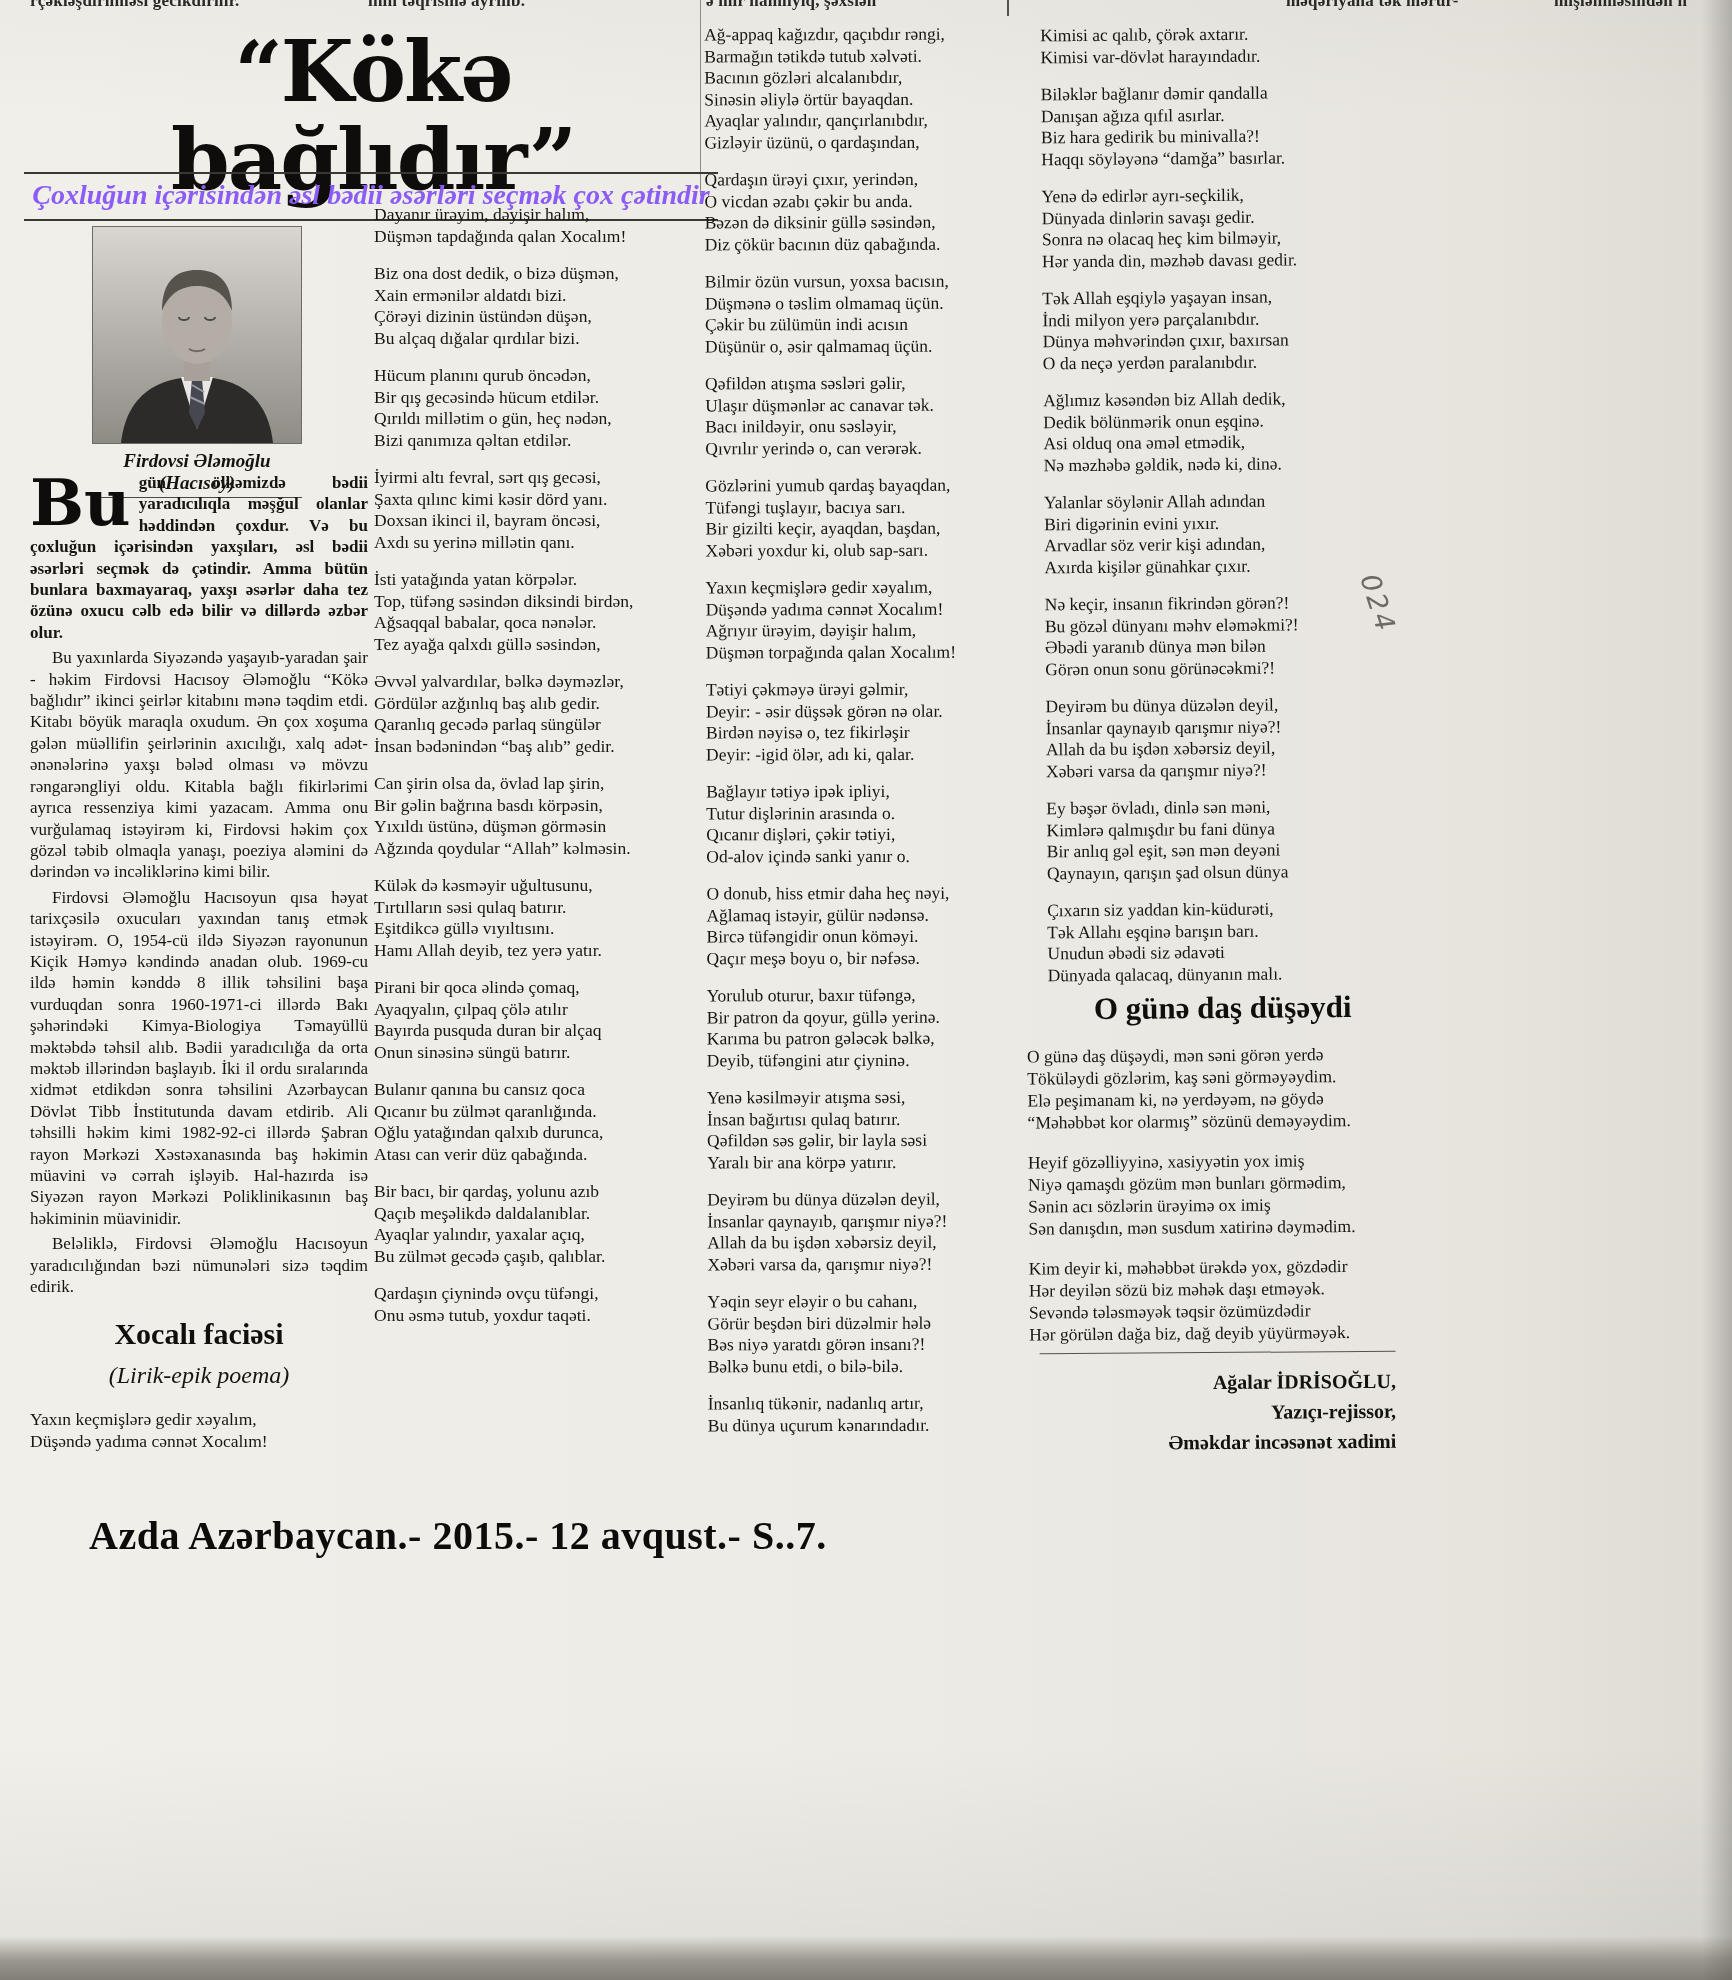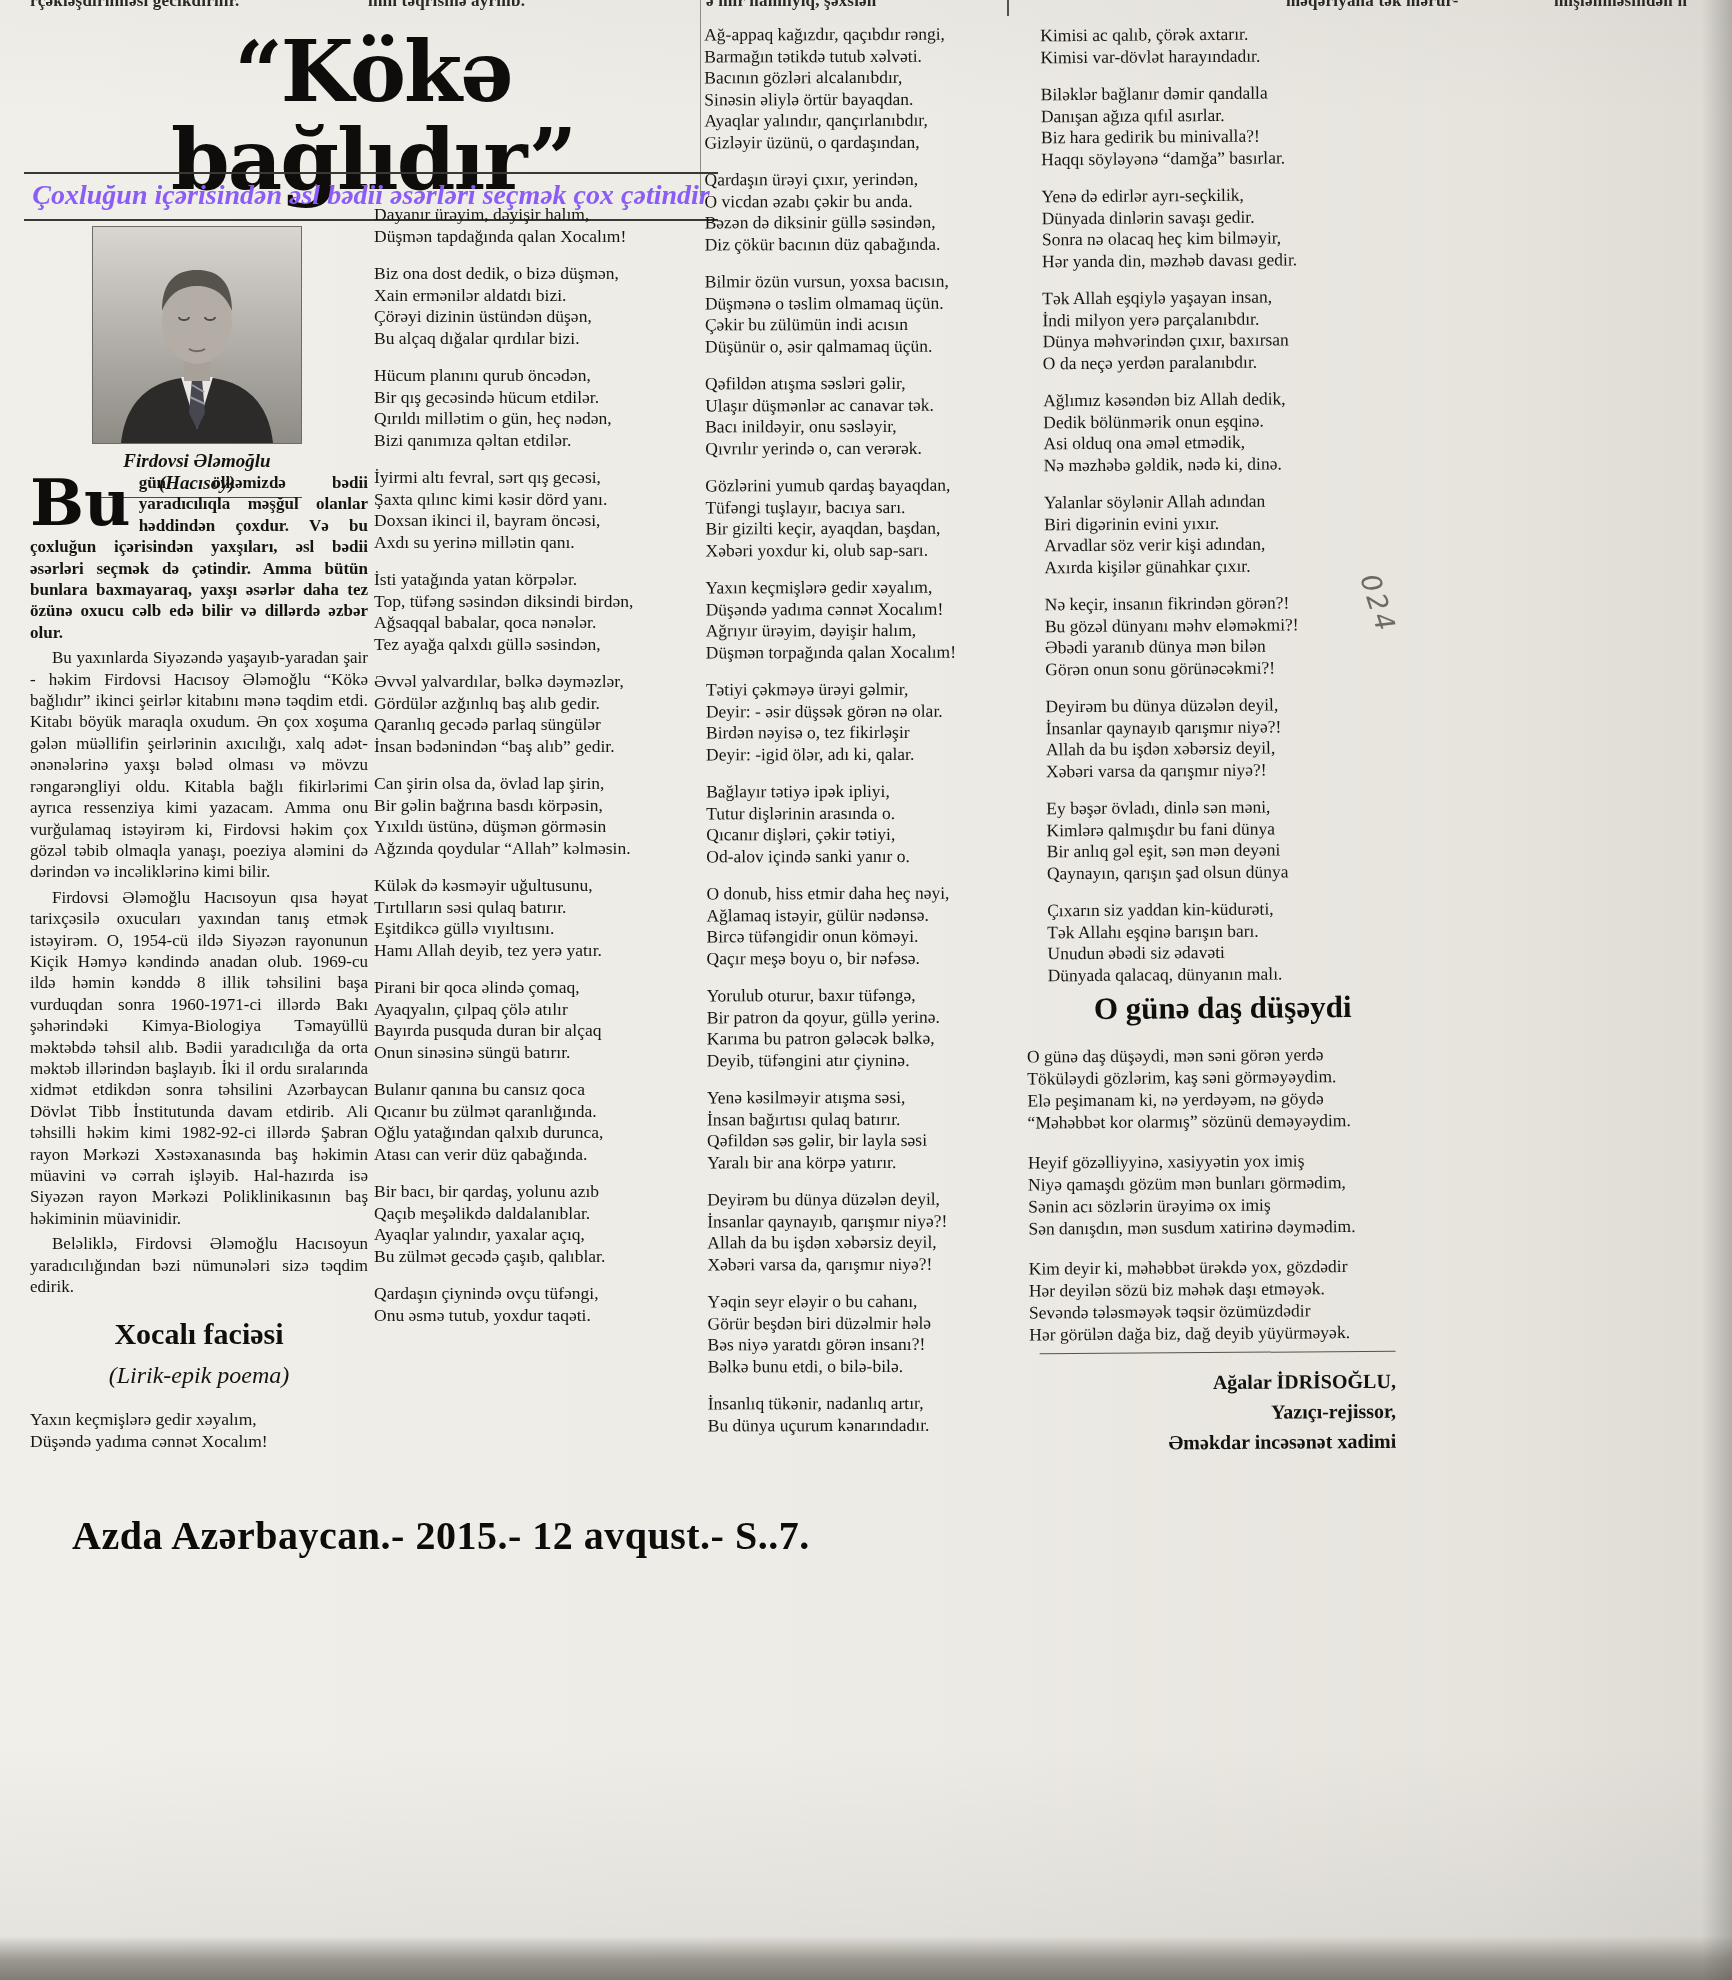--- a/index.html
+++ b/index.html
@@ -89,21 +89,21 @@
   
   .signature{
     position:absolute; left:1040px; top:1352px; width:356px;
     border-top:1px solid #55524b; padding-top:14px;
     text-align:right; font-weight:bold; font-size:20px; line-height:30px;
     transform:rotate(-0.4deg); color:#15130e;
   }
 
   
   .citation{
-    position:absolute; left:72px; top:1512px;
+    position:absolute; left:89px; top:1512px;
     font-weight:bold; font-size:40px; letter-spacing:.5px; color:#0d0c0a;
   }
 
   
   .hand-note{
     position:absolute; left:1348px; top:588px;
     transform:rotate(72deg);
     font-family:"DejaVu Sans", sans-serif; font-style:italic;
     font-size:27px; letter-spacing:3px; color:#6d6a63;
   }

